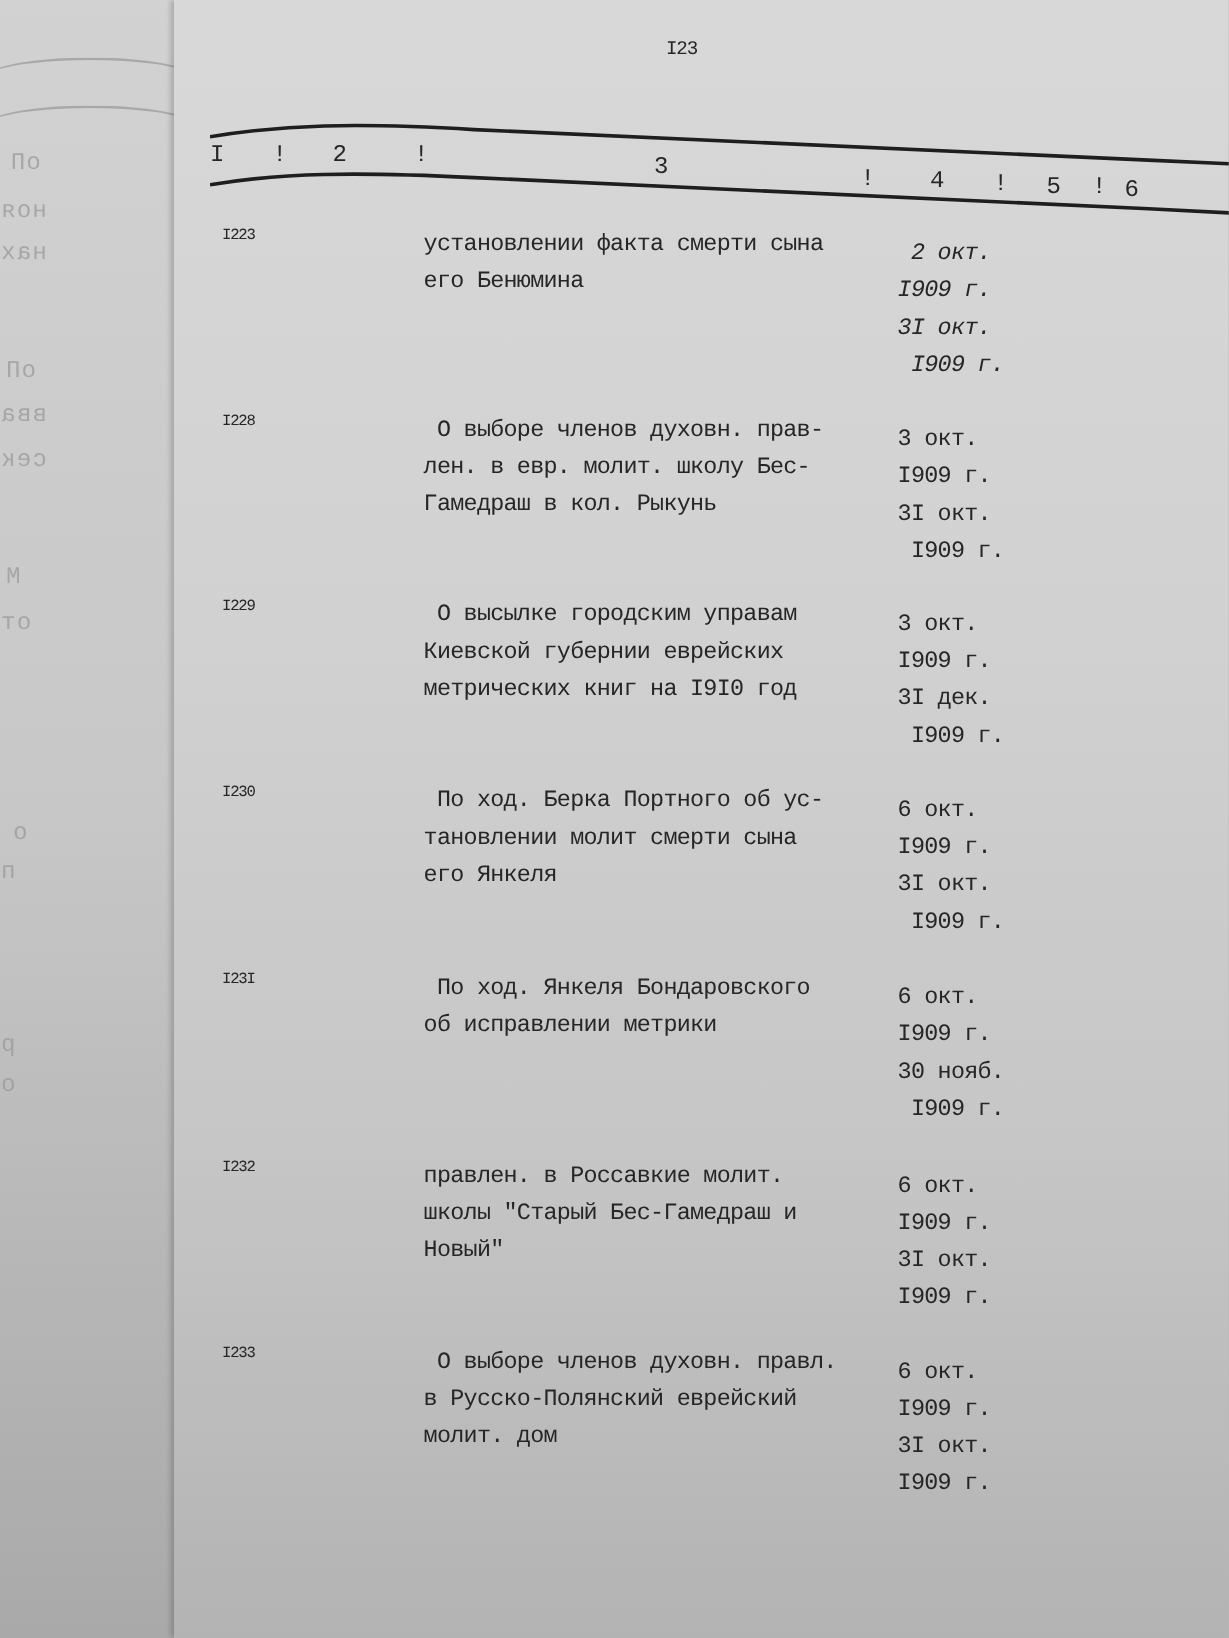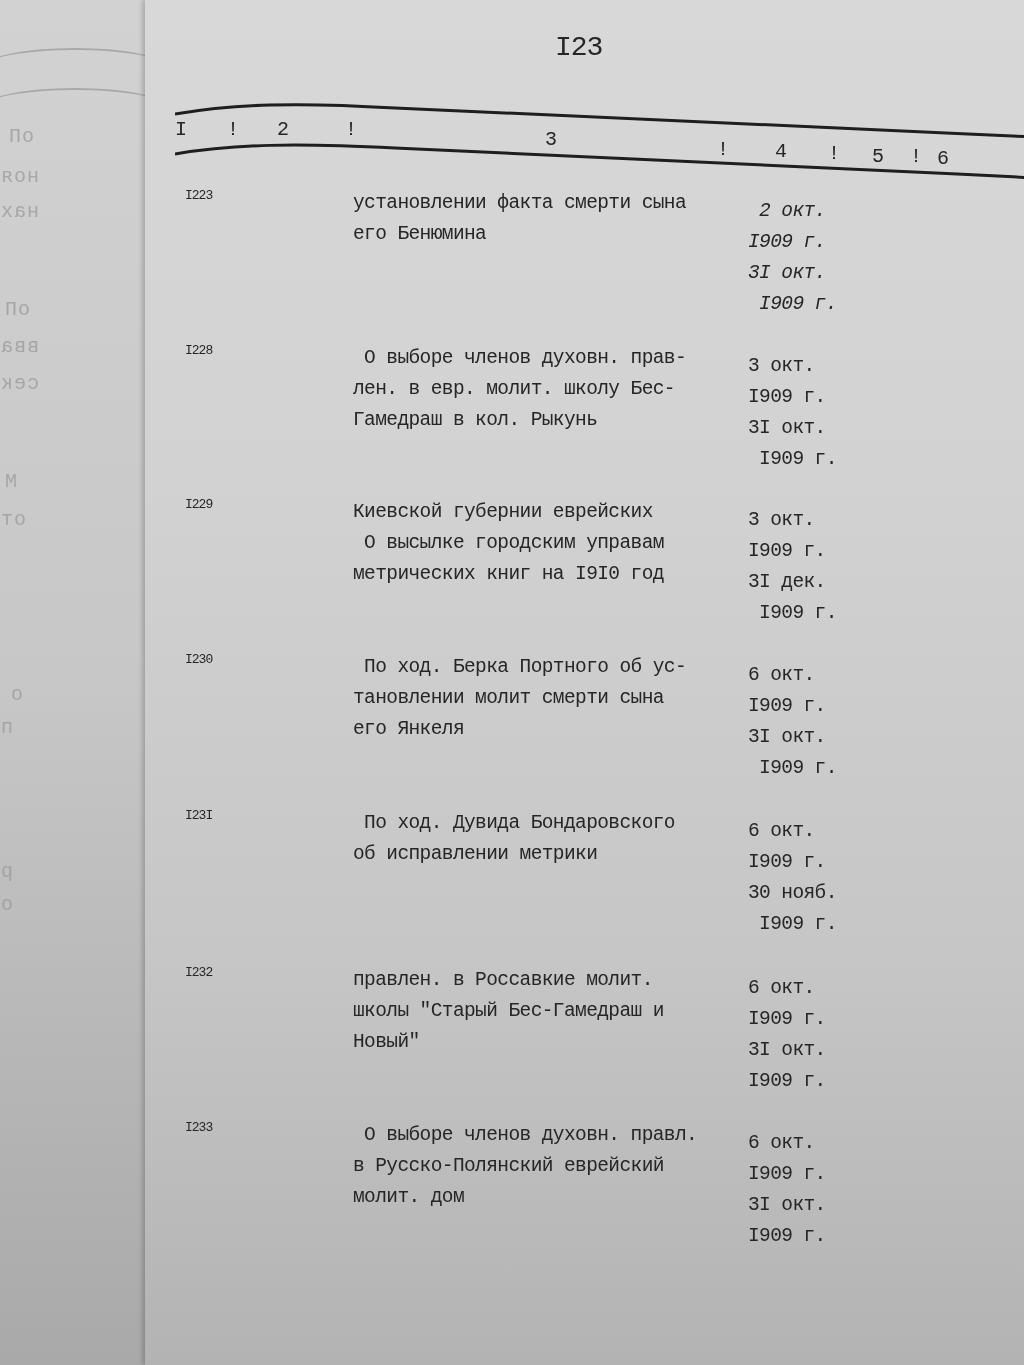--- a/index.html
+++ b/index.html
@@ -21,21 +21,21 @@
     .under-page .curve {
       position: absolute; left: -20px; width: 190px; height: 40px;
       border-top: 2px solid #8e8e8e; border-radius: 50% 50% 0 0; opacity: .6;
     }
     .page {
       position: absolute; left: 145px; top: 0; width: 879px; height: 1365px;
       background: linear-gradient(180deg, #d8d8d8 0%, #d2d2d2 35%, #c6c6c6 70%, #b3b3b3 100%);
       box-shadow: -3px 0 4px rgba(0,0,0,.18);
     }
     .page-number {
-      position: absolute; left: 410px; top: 32px; font-size: 28px; letter-spacing: -1px;
+      position: absolute; left: 410px; top: 32px; font-size: 16px; letter-spacing: -1px;
     }
     .header-band {
       position: absolute; left: 30px; top: 100px; width: 860px; height: 80px;
     }
     .header-band svg { position: absolute; left: 0; top: 0; }
     .hcell { position: absolute; font-size: 20px; }
     .row { position: absolute; left: 0; width: 879px; }
     .num { position: absolute; left: 40px; font-size: 13px; letter-spacing: -1px; }
     .desc {
       position: absolute; left: 208px; width: 395px; font-size: 19.5px;
@@ -95,31 +95,31 @@
         <div class="desc"><div>установлении факта смерти сына</div><div>его Бенюмина</div></div>
         <div class="dates" style="top: 8px; font-style: italic;"><div> 2 окт.</div><div>I909 г.</div><div>3I окт.</div><div> I909 г.</div></div>
       </div>
       <div class="row" style="top: 343px;">
         <div class="num">I228</div>
         <div class="desc"><div> О выборе членов духовн. прав-</div><div>лен. в евр. молит. школу Бес-</div><div>Гамедраш в кол. Рыкунь</div></div>
         <div class="dates" style="top: 8px;"><div>3 окт.</div><div>I909 г.</div><div>3I окт.</div><div> I909 г.</div></div>
       </div>
       <div class="row" style="top: 497px;">
         <div class="num">I229</div>
-        <div class="desc"><div>Киевской губернии еврейских</div><div> О высылке городским управам</div><div>метрических книг на I9I0 год</div></div>
+        <div class="desc"><div> О высылке городским управам</div><div>Киевской губернии еврейских</div><div>метрических книг на I9I0 год</div></div>
         <div class="dates" style="top: 8px;"><div>3 окт.</div><div>I909 г.</div><div>3I дек.</div><div> I909 г.</div></div>
       </div>
       <div class="row" style="top: 652px;">
         <div class="num">I230</div>
         <div class="desc"><div> По ход. Берка Портного об ус-</div><div>тановлении молит смерти сына</div><div>его Янкеля</div></div>
         <div class="dates" style="top: 8px;"><div>6 окт.</div><div>I909 г.</div><div>3I окт.</div><div> I909 г.</div></div>
       </div>
       <div class="row" style="top: 808px;">
         <div class="num">I23I</div>
-        <div class="desc"><div> По ход. Дувида Бондаровского</div><div>об исправлении метрики</div></div>
+        <div class="desc"><div> По ход. Янкеля Бондаровского</div><div>об исправлении метрики</div></div>
         <div class="dates" style="top: 8px;"><div>6 окт.</div><div>I909 г.</div><div>30 нояб.</div><div> I909 г.</div></div>
       </div>
       <div class="row" style="top: 965px;">
         <div class="num">I232</div>
         <div class="desc"><div>правлен. в Россавкие молит.</div><div>школы "Старый Бес-Гамедраш и</div><div>Новый"</div></div>
         <div class="dates" style="top: 8px;"><div>6 окт.</div><div>I909 г.</div><div>3I окт.</div><div>I909 г.</div></div>
       </div>
       <div class="row" style="top: 1120px;">
         <div class="num">I233</div>
         <div class="desc"><div> О выборе членов духовн. правл.</div><div>в Русско-Полянский еврейский</div><div>молит. дом</div></div>

